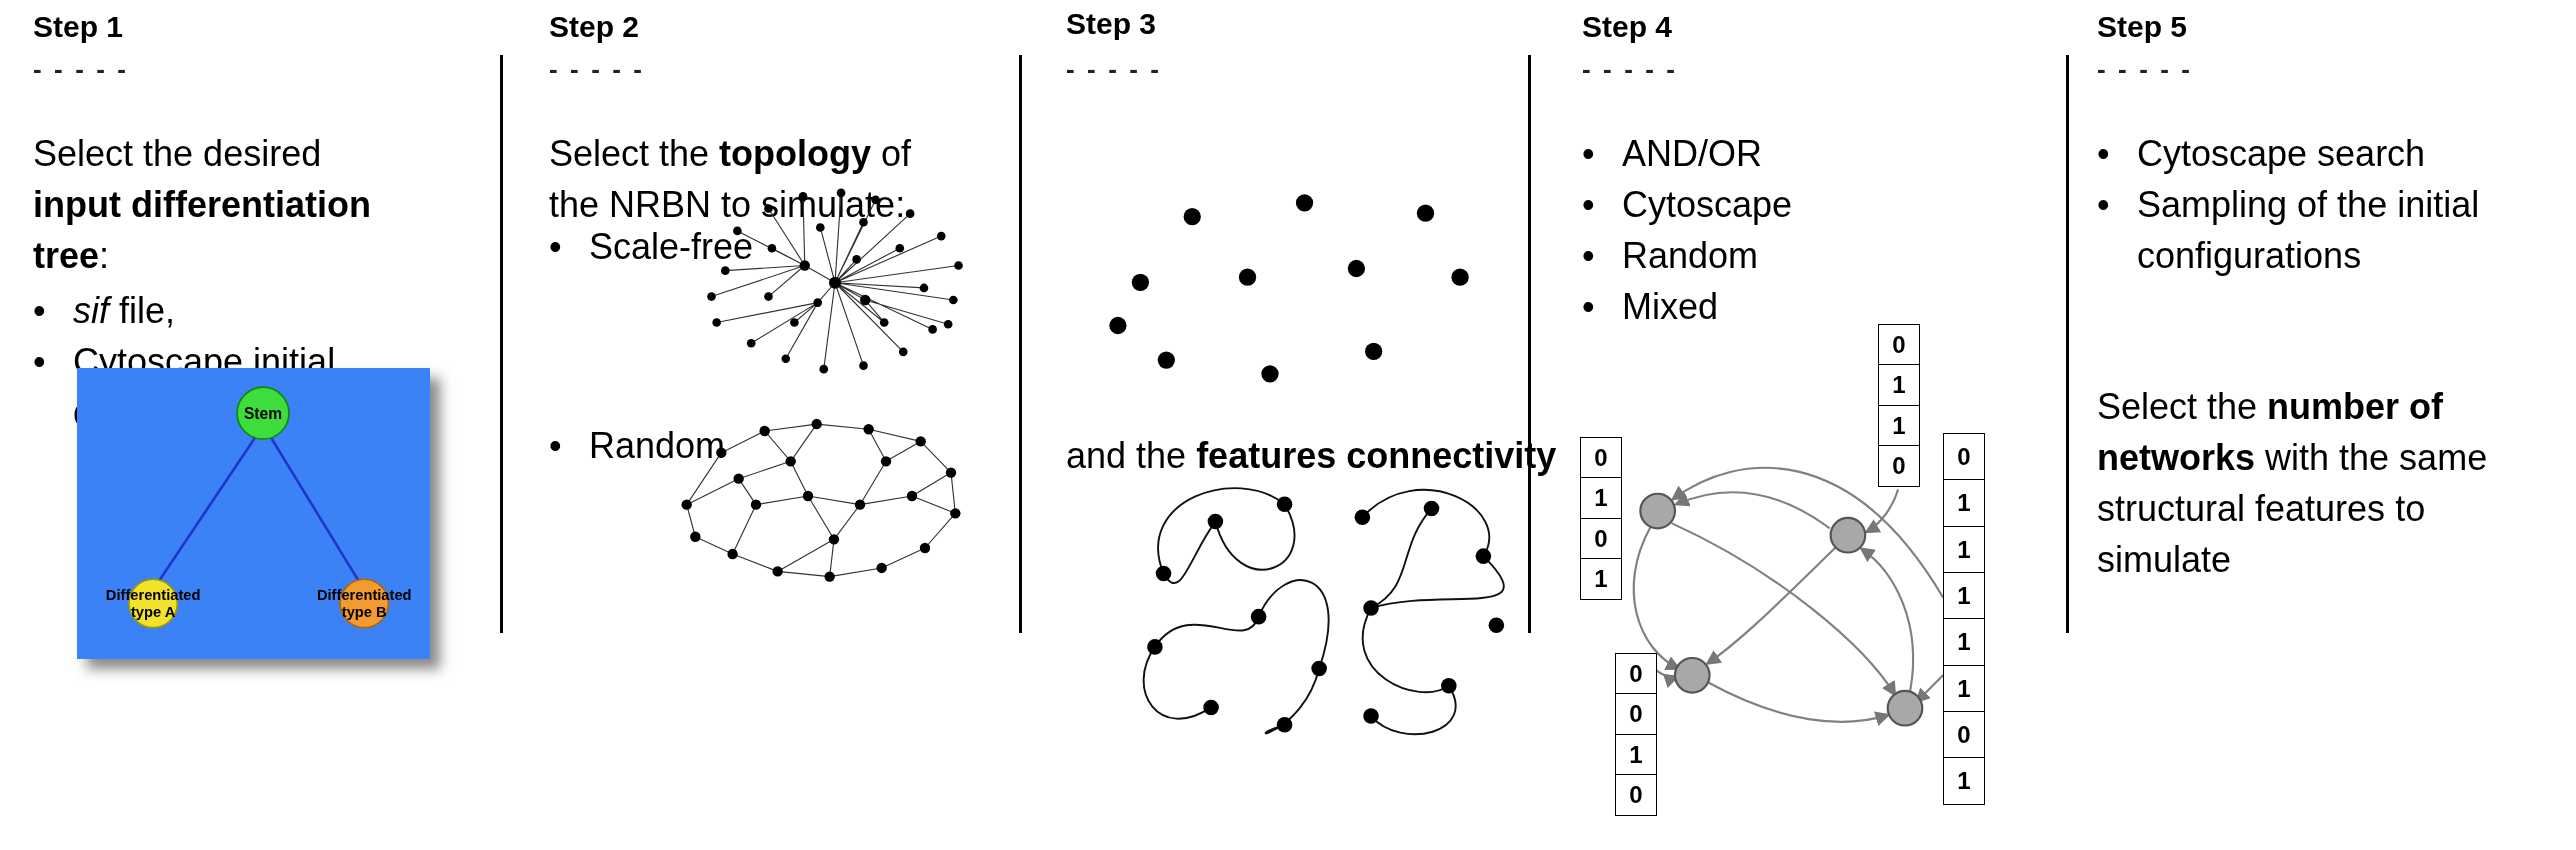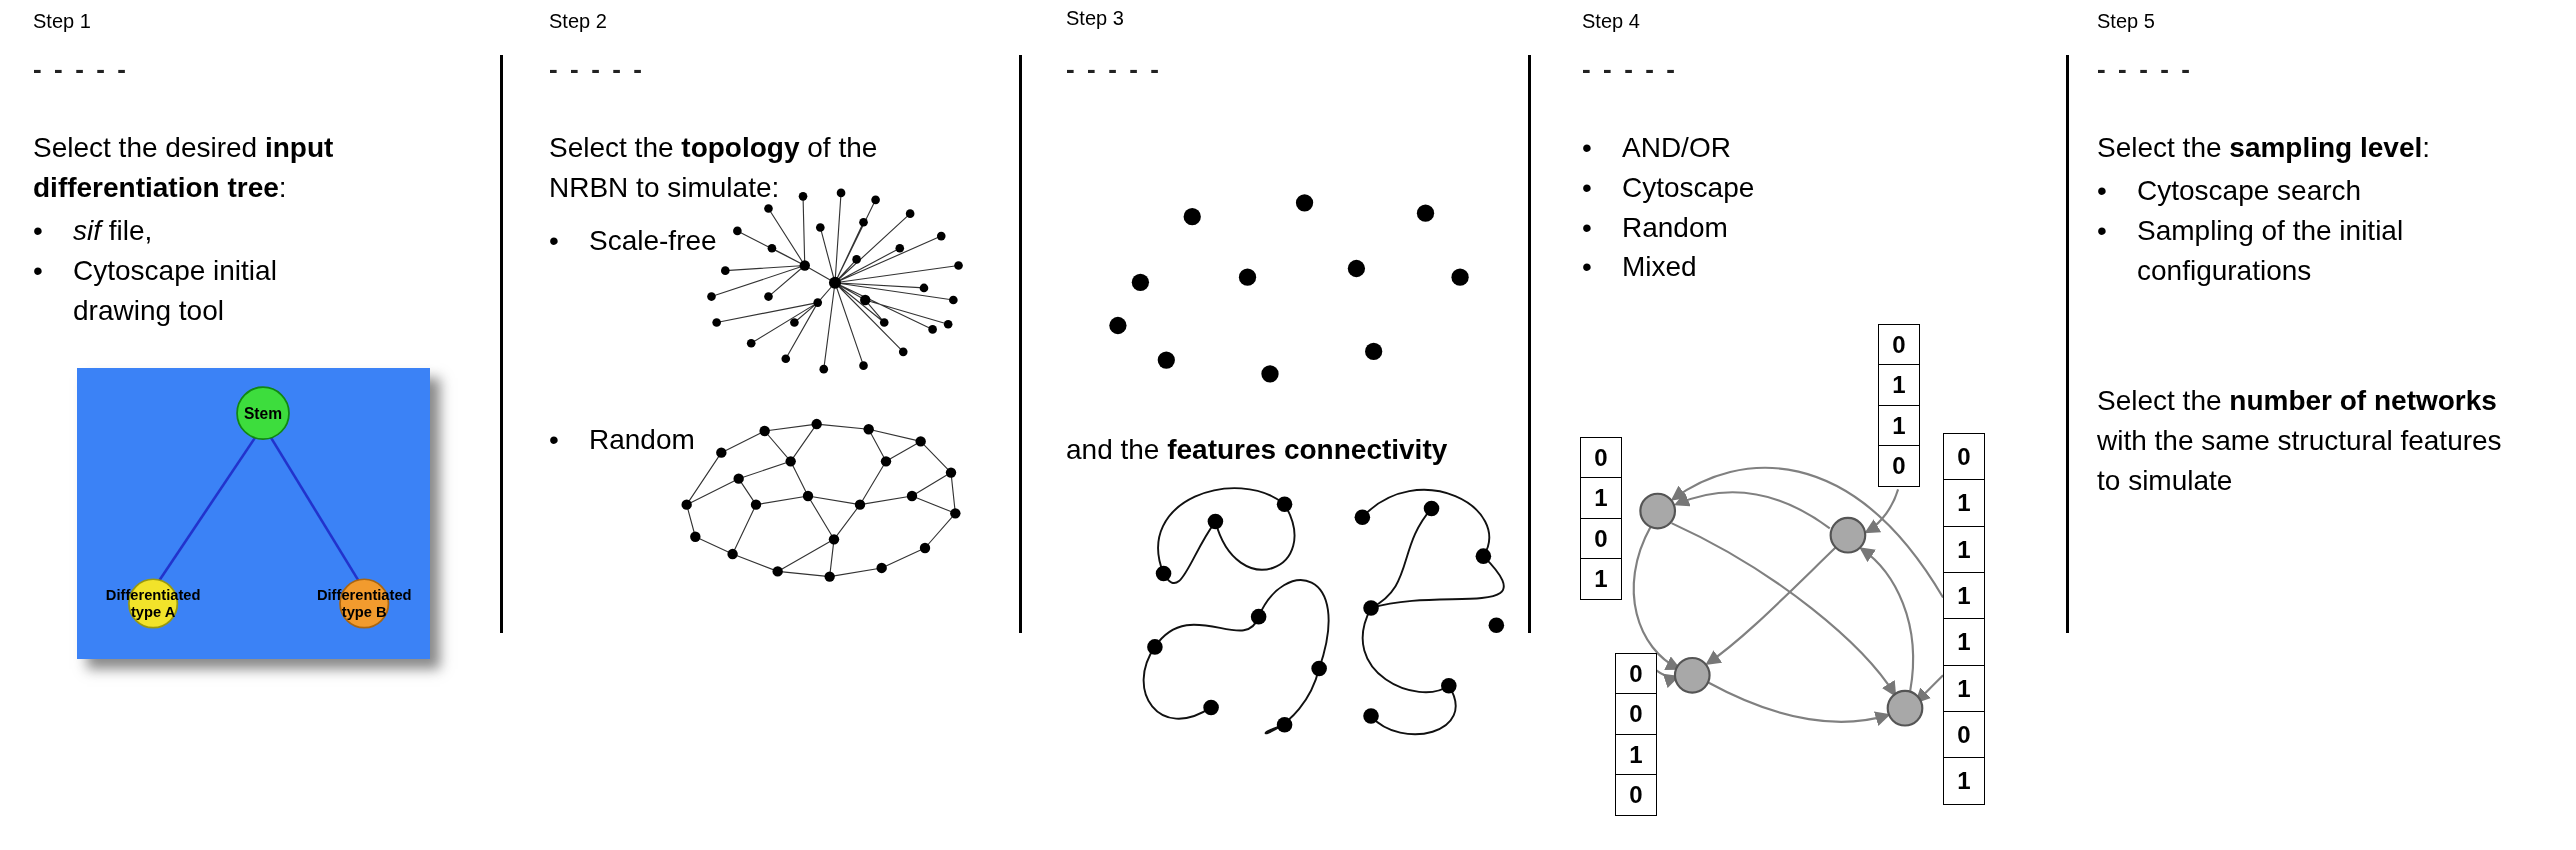--- a/index.html
+++ b/index.html
@@ -1,24 +1,24 @@
 <!DOCTYPE html>
 <html style="font-size:14px"><head>
 <meta charset="utf-8">
 <style>
   *{margin:0;padding:0;box-sizing:border-box}
   html,body{background:#ffffff}
   body{font-family:"Liberation Sans",sans-serif;color:#000}
   #canvas{position:relative;width:2576px;height:851px;background:#fff;overflow:hidden}
 
-  .step-title{position:absolute;font-size:20px;font-weight:400;white-space:nowrap}
+  .step-title{position:absolute;font-size:30px;font-weight:700;white-space:nowrap}
   .dashes{position:absolute;font-size:26px;font-weight:700;letter-spacing:2.6px;color:#222;white-space:nowrap}
   .divider{position:absolute;top:55px;width:2.6px;height:578px;background:#000}
 
-  .tblock{position:absolute;font-size:28px;line-height:1.42}
+  .tblock{position:absolute;font-size:36px;line-height:1.42}
   .para{margin-bottom:3.5px}
   b{font-weight:700}
   .bullet{display:flex}
   .bdot{width:40px;flex:none}
   .btxt{flex:1}
 
   .graphic{position:absolute}
   svg text{font-family:"Liberation Sans",sans-serif}
 
   .treebox{position:absolute;background:#3b82f6;box-shadow:9.5px 9.5px 12px rgba(40,40,40,0.55)}
@@ -305,21 +305,20 @@
     <div class="tcell">1</div>
     <div class="tcell">1</div>
     <div class="tcell">0</div>
     <div class="tcell">1</div>
   </div>
 
   <div class="step-title" style="left:2097px;top:10.4px">Step 5</div>
   <div class="dashes" style="left:2097px;top:54px">- - - - -</div>
 
   <div class="tblock" style="left:2097px;top:128px;width:459px">
-    <div class="para"><span>Select the </span><b>sampling level</b><span>:</span></div>
     <div class="bullet">
         <span class="bdot">•</span>
         <span class="btxt">Cytoscape search</span>
       </div>
     <div class="bullet">
         <span class="bdot">•</span>
         <span class="btxt">Sampling of the initial configurations</span>
       </div>
   </div>
 

